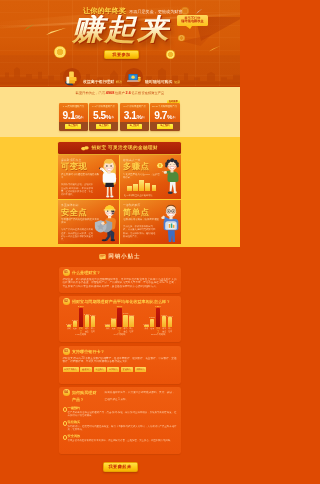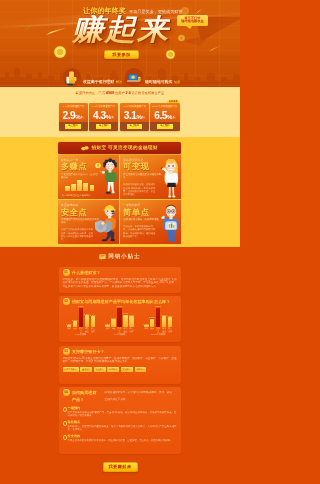--- a/index.html
+++ b/index.html
@@ -281,32 +281,32 @@
 
   <div class="cream">
     <div class="notice">
       <span>截至目前为止，已有</span><b>4968</b><span>位用户</span><b>2.6</b><span>亿元投资在招财宝产品</span>
     </div>
     <div class="rate-row">
       <div class="rate">
         <div class="rate-top">
           <div class="rate-h">7-30天期限理财产品</div>
           <div class="rate-v">
-            <span class="num">2.9</span><span class="pct">%</span><span class="qi">起</span>
+            <span class="num">9.1</span><span class="pct">%</span><span class="qi">起</span>
           </div>
         </div>
         <div class="rate-foot">
           <span class="rate-btn">马上预约</span>
         </div>
       </div>
       <div class="rate">
         <div class="rate-top">
           <div class="rate-h">1-3个月期限理财产品</div>
           <div class="rate-v">
-            <span class="num">4.3</span><span class="pct">%</span><span class="qi">起</span>
+            <span class="num">5.5</span><span class="pct">%</span><span class="qi">起</span>
           </div>
         </div>
         <div class="rate-foot">
           <span class="rate-btn">马上预约</span>
         </div>
       </div>
       <div class="rate">
         <div class="rate-top">
           <div class="rate-h">3-6个月期限理财产品</div>
           <div class="rate-v">
@@ -315,21 +315,21 @@
         </div>
         <div class="rate-foot">
           <span class="rate-btn">马上预约</span>
         </div>
       </div>
       <div class="rate">
         <div class="rate-badge">热销推荐</div>
         <div class="rate-top">
           <div class="rate-h">12-24个月期限理财产品</div>
           <div class="rate-v">
-            <span class="num">6.5</span><span class="pct">%</span><span class="qi">起</span>
+            <span class="num">9.7</span><span class="pct">%</span><span class="qi">起</span>
           </div>
         </div>
         <div class="rate-foot">
           <span class="rate-btn">马上预约</span>
         </div>
       </div>
     </div>
   </div>
 
   <div class="ylw">
@@ -339,20 +339,63 @@
           <svg viewBox="0 0 16 12">
               <ellipse cx="5" cy="8.2" rx="4.4" ry="2.8" fill="#f5a623"></ellipse>
               <ellipse cx="5" cy="7" rx="4.4" ry="2.8" fill="#ffd34a"></ellipse>
               <ellipse cx="11" cy="6.6" rx="4.2" ry="2.7" fill="#f5a623"></ellipse>
               <ellipse cx="11" cy="5.4" rx="4.2" ry="2.7" fill="#ffd34a"></ellipse>
             </svg>
         </span>
         <span class="fh-t">招财宝 可灵活变现的金融理财</span>
       </div>
       <div class="feat-grid">
+
+        <div class="fq q1">
+          <div class="fq-k">提前取现不扣息</div>
+          <div class="fq-t">可变现</div>
+          <div class="fq-s">资金需要时可以通过变现功能提前取出</div>
+          <div class="fq-b">急用钱可以随时变现，变现的资金最快 "即时到账"，不收取手续费。让你的投资更加灵活，资金周转不用愁。</div>
+          <div class="char ch1">
+            <svg viewBox="0 0 40 76">
+
+              <line x1="3" y1="18" x2="14" y2="30" stroke="#2c2c33" stroke-width="1.3"></line>
+              <circle cx="2.6" cy="17.6" r="1.5" fill="#2c2c33"></circle>
+
+              <path d="M16 52 h3.5 l-.6 18 h-3z" fill="#fce2c8"></path>
+              <path d="M22 52 h3.6 l.6 18 h-3z" fill="#fce2c8"></path>
+              <ellipse cx="17.6" cy="71.4" rx="3.2" ry="1.9" fill="#eeeeec"></ellipse>
+              <ellipse cx="25.4" cy="71.4" rx="3.2" ry="1.9" fill="#eeeeec"></ellipse>
+
+              <path d="M9 14 a12 12 0 0 1 24 0 l0 30 a5 5 0 0 1 -5 5 h-14 a5 5 0 0 1 -5 -5z" fill="#f7c14a"></path>
+
+              <path d="M13.6 44 h15 l.8 9 h-16.6z" fill="#20222c"></path>
+
+              <path d="M14 26 h13 a6 6 0 0 1 6 6 l0 10 a3 3 0 0 1 -3 3 h-19 a3 3 0 0 1 -3 -3 l0 -10 a6 6 0 0 1 6 -6z" fill="#fbfbfb"></path>
+
+              <path d="M14.4 29.5 L5 20.5 a2.4 2.4 0 0 1 3.4 -3.4 L17 26z" fill="#fbfbfb"></path>
+              <ellipse cx="5.4" cy="19" rx="2.8" ry="2.5" fill="#fce2c8"></ellipse>
+
+              <path d="M29.5 31 l4.4 6 -1.4 5.6 -3.8 -1.2 2 -4.6z" fill="#fbfbfb"></path>
+
+              <rect x="17" y="22" width="6" height="6" fill="#fce2c8"></rect>
+
+              <ellipse cx="20" cy="13.5" rx="9.4" ry="10.6" fill="#fde3c9"></ellipse>
+
+              <path d="M10.6 12 a9.6 10.8 0 0 1 19 0 l0 -3 a9.6 9.6 0 0 0 -19 0z" fill="#f7c14a"></path>
+              <path d="M10 9 a10 10 0 0 1 20 0 l0 6 -2 -9 -6 3 -9 -1z" fill="#f7c14a"></path>
+              <circle cx="16" cy="13.2" r="1.4" fill="#2b2b33"></circle>
+              <circle cx="24" cy="13.2" r="1.4" fill="#2b2b33"></circle>
+              <ellipse cx="12.8" cy="16.8" rx="2" ry="1.4" fill="#f8b9a6" opacity=".8"></ellipse>
+              <ellipse cx="27.2" cy="16.8" rx="2" ry="1.4" fill="#f8b9a6" opacity=".8"></ellipse>
+              <path d="M16 17.8 h8.4 a4.2 4.2 0 0 1 -8.4 0z" fill="#d8264a"></path>
+              <path d="M16 17.8 h8.4 a1.3 1.3 0 0 1 -8.4 0z" fill="#fff"></path>
+            </svg>
+          </div>
+        </div>
 
         <div class="fq q0">
           <div class="fq-k">收益高人一筹</div>
           <div class="fq-t">多赚点</div>
           <div class="fq-s">年化收益率最高可达6.5%，远超活期存款</div>
           <div class="minichart">
             <i style="height:42%"></i>
               <i style="height:62%"></i>
               <i style="height:100%"></i>
               <i style="height:74%"></i>
@@ -388,63 +431,20 @@
               <path d="M17.2 14 a1.8 1.4 0 0 1 3.4 0z" fill="#2b2b33"></path>
               <path d="M24.4 14 a1.8 1.4 0 0 1 3.4 0z" fill="#2b2b33"></path>
               <ellipse cx="14.6" cy="17.4" rx="2" ry="1.3" fill="#f79a8c" opacity=".85"></ellipse>
               <ellipse cx="30" cy="17.4" rx="2" ry="1.3" fill="#f79a8c" opacity=".85"></ellipse>
               <path d="M18 17.6 h8.6 a4.3 4.6 0 0 1 -8.6 0z" fill="#cf1f3f"></path>
               <path d="M18 17.6 h8.6 a1.3 1.3 0 0 1 -8.6 0z" fill="#fff"></path>
             </svg>
           </div>
         </div>
 
-        <div class="fq q1">
-          <div class="fq-k">提前取现不扣息</div>
-          <div class="fq-t">可变现</div>
-          <div class="fq-s">资金需要时可以通过变现功能提前取出</div>
-          <div class="fq-b">急用钱可以随时变现，变现的资金最快 "即时到账"，不收取手续费。让你的投资更加灵活，资金周转不用愁。</div>
-          <div class="char ch1">
-            <svg viewBox="0 0 40 76">
-
-              <line x1="3" y1="18" x2="14" y2="30" stroke="#2c2c33" stroke-width="1.3"></line>
-              <circle cx="2.6" cy="17.6" r="1.5" fill="#2c2c33"></circle>
-
-              <path d="M16 52 h3.5 l-.6 18 h-3z" fill="#fce2c8"></path>
-              <path d="M22 52 h3.6 l.6 18 h-3z" fill="#fce2c8"></path>
-              <ellipse cx="17.6" cy="71.4" rx="3.2" ry="1.9" fill="#eeeeec"></ellipse>
-              <ellipse cx="25.4" cy="71.4" rx="3.2" ry="1.9" fill="#eeeeec"></ellipse>
-
-              <path d="M9 14 a12 12 0 0 1 24 0 l0 30 a5 5 0 0 1 -5 5 h-14 a5 5 0 0 1 -5 -5z" fill="#f7c14a"></path>
-
-              <path d="M13.6 44 h15 l.8 9 h-16.6z" fill="#20222c"></path>
-
-              <path d="M14 26 h13 a6 6 0 0 1 6 6 l0 10 a3 3 0 0 1 -3 3 h-19 a3 3 0 0 1 -3 -3 l0 -10 a6 6 0 0 1 6 -6z" fill="#fbfbfb"></path>
-
-              <path d="M14.4 29.5 L5 20.5 a2.4 2.4 0 0 1 3.4 -3.4 L17 26z" fill="#fbfbfb"></path>
-              <ellipse cx="5.4" cy="19" rx="2.8" ry="2.5" fill="#fce2c8"></ellipse>
-
-              <path d="M29.5 31 l4.4 6 -1.4 5.6 -3.8 -1.2 2 -4.6z" fill="#fbfbfb"></path>
-
-              <rect x="17" y="22" width="6" height="6" fill="#fce2c8"></rect>
-
-              <ellipse cx="20" cy="13.5" rx="9.4" ry="10.6" fill="#fde3c9"></ellipse>
-
-              <path d="M10.6 12 a9.6 10.8 0 0 1 19 0 l0 -3 a9.6 9.6 0 0 0 -19 0z" fill="#f7c14a"></path>
-              <path d="M10 9 a10 10 0 0 1 20 0 l0 6 -2 -9 -6 3 -9 -1z" fill="#f7c14a"></path>
-              <circle cx="16" cy="13.2" r="1.4" fill="#2b2b33"></circle>
-              <circle cx="24" cy="13.2" r="1.4" fill="#2b2b33"></circle>
-              <ellipse cx="12.8" cy="16.8" rx="2" ry="1.4" fill="#f8b9a6" opacity=".8"></ellipse>
-              <ellipse cx="27.2" cy="16.8" rx="2" ry="1.4" fill="#f8b9a6" opacity=".8"></ellipse>
-              <path d="M16 17.8 h8.4 a4.2 4.2 0 0 1 -8.4 0z" fill="#d8264a"></path>
-              <path d="M16 17.8 h8.4 a1.3 1.3 0 0 1 -8.4 0z" fill="#fff"></path>
-            </svg>
-          </div>
-        </div>
-
         <div class="fq q3">
           <div class="fq-k">多重保障机制</div>
           <div class="fq-t">安全点</div>
           <div class="fq-s">每笔理财产品均有担保机构提供本息保障</div>
           <div class="fq-b">每笔产品均由担保机构提供本息担保，并由保险公司承保。让您的每一笔资金投资都更加安全可靠。</div>
           <div class="char ch3">
             <svg viewBox="0 0 46 76">
 
               <path d="M22 50 l8 2 -2 12 -6 8 -4 -2 5 -7z" fill="#2b3550"></path>
               <path d="M30 52 l6 4 -1 14 -5 0 -2 -10z" fill="#2b3550"></path>

